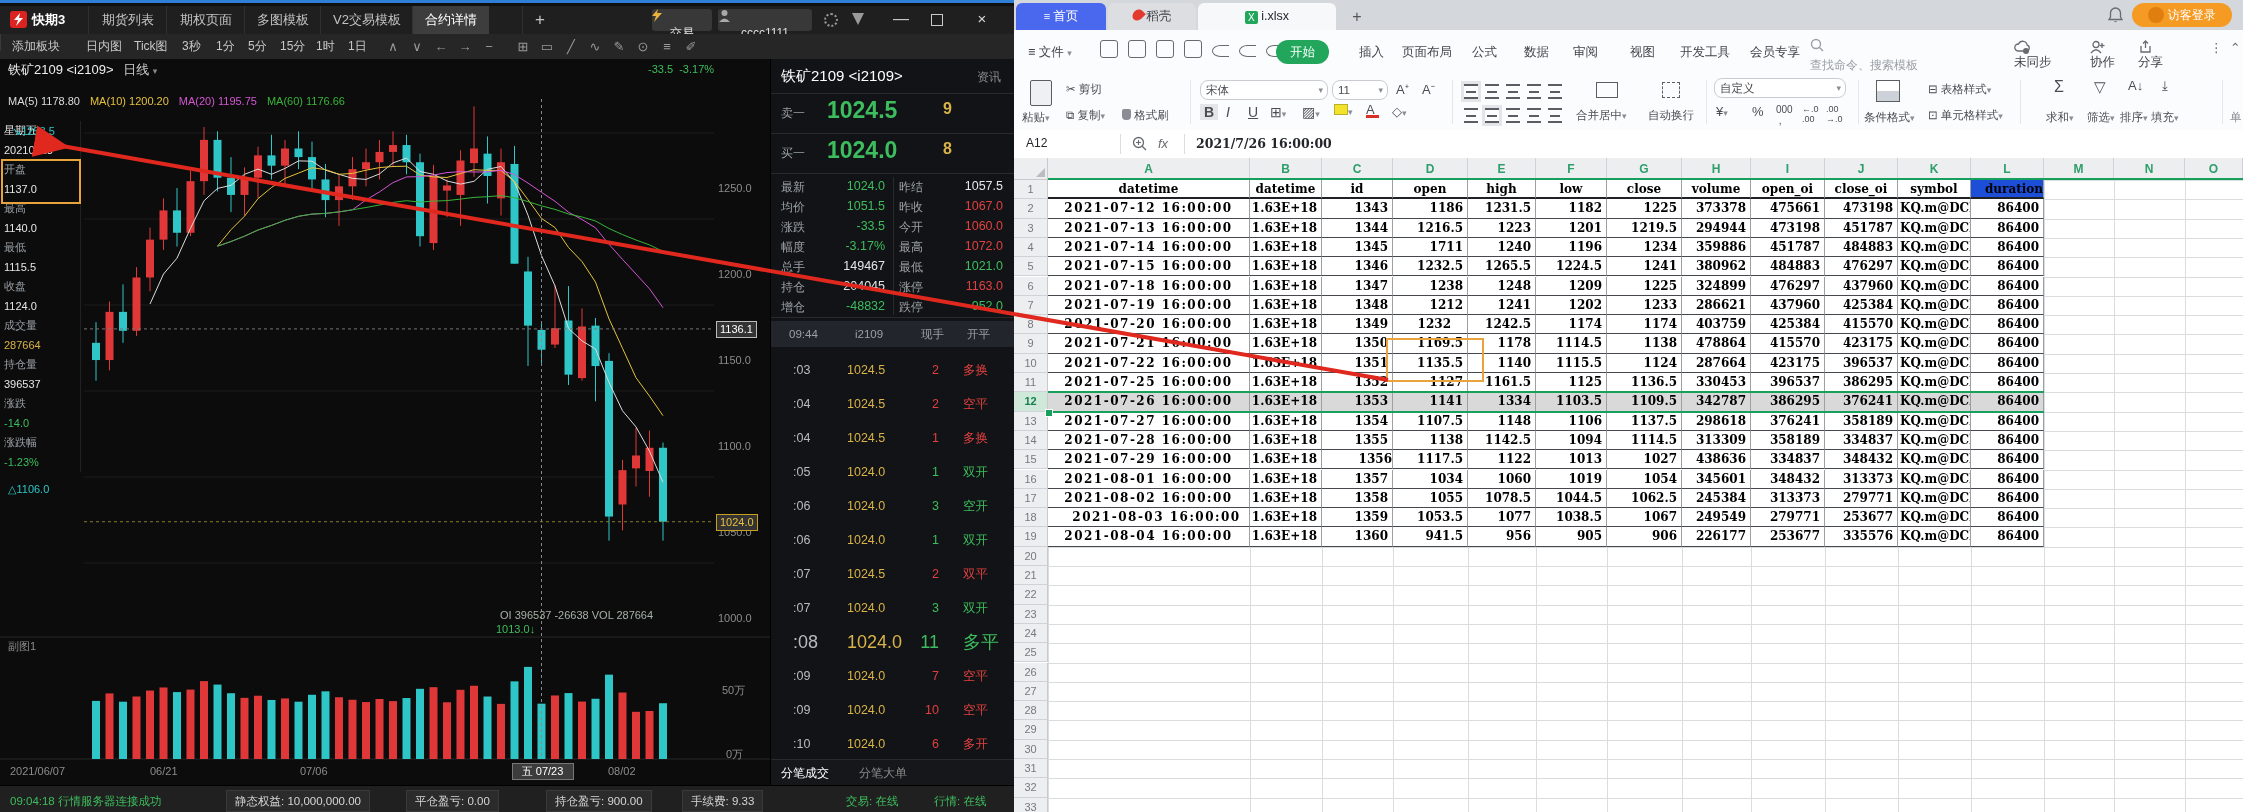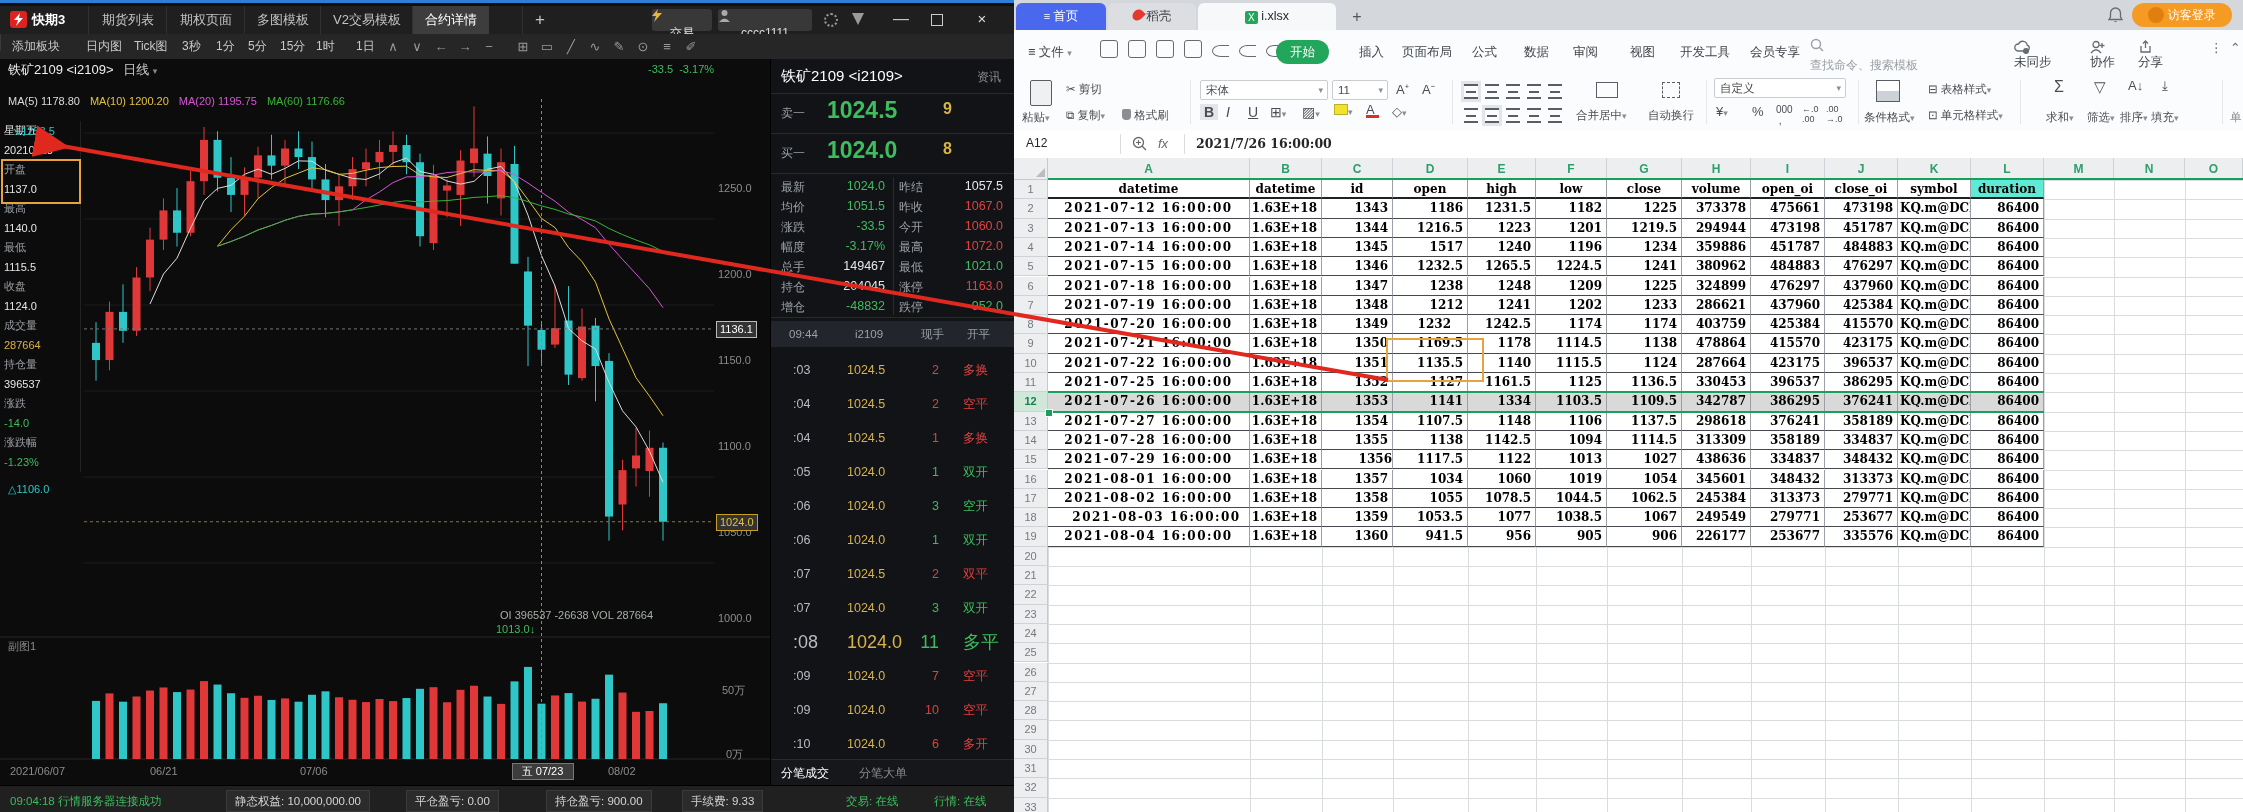--- a/index.html
+++ b/index.html
@@ -24,21 +24,21 @@
   #tw-status{position:absolute;left:0;top:782px;width:1014px;height:30px;background:#202020;border-top:1px solid #000;font-size:11.5px;line-height:30px;}
   
   #wps{position:absolute;left:1014px;top:0;width:1229px;height:812px;background:#fff;}
   #wps-tabbar{position:absolute;left:0;top:0;width:1229px;height:30px;background:#d4d7db;}
   .wtab{position:absolute;top:3px;height:27px;line-height:27px;font-size:12.5px;border-radius:6px 6px 0 0;text-align:center;color:#3a3d42;}
   #wps-menu{position:absolute;left:0;top:30px;width:1229px;height:44px;background:#fbfcfd;border-bottom:1px solid #e8eaec;font-size:12.5px;color:#41454b;}
   .menu-tab{position:absolute;top:10px;height:24px;line-height:24px;}
   #wps-ribbon{position:absolute;left:0;top:74px;width:1229px;height:56px;background:#fbfcfd;border-bottom:1px solid #e0e2e5;font-size:11.5px;color:#4a4d52;}
   .rb-div{position:absolute;top:6px;height:44px;width:1px;background:#e4e6e9;}
   .rb-lbl{position:absolute;white-space:nowrap;}
-  .rb-box{position:absolute;border:1px solid #c9ccd1;background:#fff;border-radius:2px;line-height:18px;padding-left:5px;box-sizing:border-box;}
+  .rb-box{position:absolute;border:1px solid #c9ccd1;background:#fff;border-radius:8px;line-height:18px;padding-left:5px;box-sizing:border-box;}
   .caret{color:#8a8e94;font-size:9px;}
   #wps-fbar{position:absolute;left:0;top:130px;width:1229px;height:28px;background:#fff;border-bottom:1px solid #d9dce0;}
   #sheet{position:absolute;left:0;top:158px;width:1229px;height:654px;background:#fff;overflow:hidden;}
   .cell{position:absolute;font-family:"DejaVu Serif","Liberation Serif",serif;font-weight:bold;font-size:12px;color:#000;line-height:19.3px;white-space:nowrap;overflow:hidden;box-sizing:border-box;}
   .colhead{position:absolute;top:0;height:22px;line-height:22px;text-align:center;color:#2e9e6b;font-size:12px;font-weight:bold;border-right:1px solid #cfd2d6;box-sizing:border-box;background:#eceef0;}
   .rownum{position:absolute;left:0;width:34px;text-align:center;color:#75797e;font-size:11px;border-bottom:1px solid #cfd2d6;border-right:1px solid #c6c9cd;box-sizing:border-box;background:#eceef0;line-height:19.3px;}
   .gridv{position:absolute;width:1px;background:#dadde0;}
   .gridh{position:absolute;height:1px;background:#dadde0;}
   svg{display:block;}
 </style>
@@ -83,21 +83,21 @@
 
     <div id="tw-toolbar">
         <div class="tb-item" style="left: 12px;">添加板块</div>
         <div class="tb-item" style="left: 86px;">日内图</div>
         <div class="tb-item" style="left: 134px;">Tick图</div>
         <div class="tb-item" style="left: 182px;">3秒</div>
         <div class="tb-item" style="left: 216px;">1分</div>
         <div class="tb-item" style="left: 248px;">5分</div>
         <div class="tb-item" style="left: 280px;">15分</div>
         <div class="tb-item" style="left: 316px;">1时</div>
-        <div class="tb-item" style="left: 356px; text-align: center;">1日</div>
+        <div class="tb-item" style="left: 348px; text-align: center;">1日</div>
         <div class="tb-ico" style="left: 382px;">∧</div>
         <div class="tb-ico" style="left: 406px;">∨</div>
         <div class="tb-ico" style="left: 430px;">←</div>
         <div class="tb-ico" style="left: 454px;">→</div>
         <div class="tb-ico" style="left: 478px;">−</div>
         <div style="left: 502px; width: 1px; height: 17px; top: 4px; background: rgb(58, 58, 58);"></div>
         <div class="tb-ico" style="left: 512px;">⊞</div>
         <div class="tb-ico" style="left: 536px;">▭</div>
         <div class="tb-ico" style="left: 560px;">╱</div>
         <div class="tb-ico" style="left: 584px;">∿</div>
@@ -687,21 +687,21 @@
         <div class="cell" style="left: 236px; top: 22px; width: 72px; height: 19.3px; text-align: center; border-bottom: 2px solid rgb(32, 33, 36); border-right: 1px solid rgb(154, 160, 166); background: rgb(255, 255, 255);">datetime</div>
         <div class="cell" style="left: 308px; top: 22px; width: 71px; height: 19.3px; text-align: center; border-bottom: 2px solid rgb(32, 33, 36); border-right: 1px solid rgb(154, 160, 166); background: rgb(255, 255, 255);">id</div>
         <div class="cell" style="left: 379px; top: 22px; width: 75px; height: 19.3px; text-align: center; border-bottom: 2px solid rgb(32, 33, 36); border-right: 1px solid rgb(154, 160, 166); background: rgb(255, 255, 255);">open</div>
         <div class="cell" style="left: 454px; top: 22px; width: 68px; height: 19.3px; text-align: center; border-bottom: 2px solid rgb(32, 33, 36); border-right: 1px solid rgb(154, 160, 166); background: rgb(255, 255, 255);">high</div>
         <div class="cell" style="left: 522px; top: 22px; width: 71px; height: 19.3px; text-align: center; border-bottom: 2px solid rgb(32, 33, 36); border-right: 1px solid rgb(154, 160, 166); background: rgb(255, 255, 255);">low</div>
         <div class="cell" style="left: 593px; top: 22px; width: 75px; height: 19.3px; text-align: center; border-bottom: 2px solid rgb(32, 33, 36); border-right: 1px solid rgb(154, 160, 166); background: rgb(255, 255, 255);">close</div>
         <div class="cell" style="left: 668px; top: 22px; width: 69px; height: 19.3px; text-align: center; border-bottom: 2px solid rgb(32, 33, 36); border-right: 1px solid rgb(154, 160, 166); background: rgb(255, 255, 255);">volume</div>
         <div class="cell" style="left: 737px; top: 22px; width: 74px; height: 19.3px; text-align: center; border-bottom: 2px solid rgb(32, 33, 36); border-right: 1px solid rgb(154, 160, 166); background: rgb(255, 255, 255);">open_oi</div>
         <div class="cell" style="left: 811px; top: 22px; width: 73px; height: 19.3px; text-align: center; border-bottom: 2px solid rgb(32, 33, 36); border-right: 1px solid rgb(154, 160, 166); background: rgb(255, 255, 255);">close_oi</div>
         <div class="cell" style="left: 884px; top: 22px; width: 73px; height: 19.3px; text-align: center; border-bottom: 2px solid rgb(32, 33, 36); border-right: 1px solid rgb(154, 160, 166); background: rgb(255, 255, 255);">symbol</div>
-        <div class="cell" style="left: 957px; top: 22px; width: 73px; height: 19.3px; text-align: center; border-bottom: 2px solid rgb(32, 33, 36); border-right: 1px solid rgb(154, 160, 166); background: #5eead4;">duration</div>
+        <div class="cell" style="left: 957px; top: 22px; width: 73px; height: 19.3px; text-align: right; border-bottom: 2px solid rgb(32, 33, 36); border-right: 1px solid rgb(154, 160, 166); background: #1d4ed8;">duration</div>
         <div class="cell" style="left: 34px; top: 41.3px; width: 202px; height: 19.3px; text-align: center; letter-spacing: 1.5px; border-bottom: 1px solid rgb(69, 73, 78); border-right: 1px solid rgb(154, 160, 166); background: rgb(255, 255, 255);">2021-07-12 16:00:00</div>
         <div class="cell" style="left: 236px; top: 41.3px; width: 72px; height: 19.3px; text-align: right; padding-right: 4px; border-bottom: 1px solid rgb(69, 73, 78); border-right: 1px solid rgb(154, 160, 166); background: rgb(255, 255, 255);">1.63E+18</div>
         <div class="cell" style="left: 308px; top: 41.3px; width: 71px; height: 19.3px; text-align: right; padding-right: 4px; border-bottom: 1px solid rgb(69, 73, 78); border-right: 1px solid rgb(154, 160, 166); background: rgb(255, 255, 255);">1343</div>
         <div class="cell" style="left: 379px; top: 41.3px; width: 75px; height: 19.3px; text-align: right; padding-right: 4px; border-bottom: 1px solid rgb(69, 73, 78); border-right: 1px solid rgb(154, 160, 166); background: rgb(255, 255, 255);">1186</div>
         <div class="cell" style="left: 454px; top: 41.3px; width: 68px; height: 19.3px; text-align: right; padding-right: 4px; border-bottom: 1px solid rgb(69, 73, 78); border-right: 1px solid rgb(154, 160, 166); background: rgb(255, 255, 255);">1231.5</div>
         <div class="cell" style="left: 522px; top: 41.3px; width: 71px; height: 19.3px; text-align: right; padding-right: 4px; border-bottom: 1px solid rgb(69, 73, 78); border-right: 1px solid rgb(154, 160, 166); background: rgb(255, 255, 255);">1182</div>
         <div class="cell" style="left: 593px; top: 41.3px; width: 75px; height: 19.3px; text-align: right; padding-right: 4px; border-bottom: 1px solid rgb(69, 73, 78); border-right: 1px solid rgb(154, 160, 166); background: rgb(255, 255, 255);">1225</div>
         <div class="cell" style="left: 668px; top: 41.3px; width: 69px; height: 19.3px; text-align: right; padding-right: 4px; border-bottom: 1px solid rgb(69, 73, 78); border-right: 1px solid rgb(154, 160, 166); background: rgb(255, 255, 255);">373378</div>
         <div class="cell" style="left: 737px; top: 41.3px; width: 74px; height: 19.3px; text-align: right; padding-right: 4px; border-bottom: 1px solid rgb(69, 73, 78); border-right: 1px solid rgb(154, 160, 166); background: rgb(255, 255, 255);">475661</div>
         <div class="cell" style="left: 811px; top: 41.3px; width: 73px; height: 19.3px; text-align: right; padding-right: 4px; border-bottom: 1px solid rgb(69, 73, 78); border-right: 1px solid rgb(154, 160, 166); background: rgb(255, 255, 255);">473198</div>
@@ -715,21 +715,21 @@
         <div class="cell" style="left: 522px; top: 60.6px; width: 71px; height: 19.3px; text-align: right; padding-right: 4px; border-bottom: 1px solid rgb(69, 73, 78); border-right: 1px solid rgb(154, 160, 166); background: rgb(255, 255, 255);">1201</div>
         <div class="cell" style="left: 593px; top: 60.6px; width: 75px; height: 19.3px; text-align: right; padding-right: 4px; border-bottom: 1px solid rgb(69, 73, 78); border-right: 1px solid rgb(154, 160, 166); background: rgb(255, 255, 255);">1219.5</div>
         <div class="cell" style="left: 668px; top: 60.6px; width: 69px; height: 19.3px; text-align: right; padding-right: 4px; border-bottom: 1px solid rgb(69, 73, 78); border-right: 1px solid rgb(154, 160, 166); background: rgb(255, 255, 255);">294944</div>
         <div class="cell" style="left: 737px; top: 60.6px; width: 74px; height: 19.3px; text-align: right; padding-right: 4px; border-bottom: 1px solid rgb(69, 73, 78); border-right: 1px solid rgb(154, 160, 166); background: rgb(255, 255, 255);">473198</div>
         <div class="cell" style="left: 811px; top: 60.6px; width: 73px; height: 19.3px; text-align: right; padding-right: 4px; border-bottom: 1px solid rgb(69, 73, 78); border-right: 1px solid rgb(154, 160, 166); background: rgb(255, 255, 255);">451787</div>
         <div class="cell" style="left: 884px; top: 60.6px; width: 73px; height: 19.3px; text-align: left; padding-left: 2px; border-bottom: 1px solid rgb(69, 73, 78); border-right: 1px solid rgb(154, 160, 166); background: rgb(255, 255, 255);">KQ.m@DCE.</div>
         <div class="cell" style="left: 957px; top: 60.6px; width: 73px; height: 19.3px; text-align: right; padding-right: 4px; border-bottom: 1px solid rgb(69, 73, 78); border-right: 1px solid rgb(154, 160, 166); background: rgb(255, 255, 255);">86400</div>
         <div class="cell" style="left: 34px; top: 79.9px; width: 202px; height: 19.3px; text-align: center; letter-spacing: 1.5px; border-bottom: 1px solid rgb(69, 73, 78); border-right: 1px solid rgb(154, 160, 166); background: rgb(255, 255, 255);">2021-07-14 16:00:00</div>
         <div class="cell" style="left: 236px; top: 79.9px; width: 72px; height: 19.3px; text-align: right; padding-right: 4px; border-bottom: 1px solid rgb(69, 73, 78); border-right: 1px solid rgb(154, 160, 166); background: rgb(255, 255, 255);">1.63E+18</div>
         <div class="cell" style="left: 308px; top: 79.9px; width: 71px; height: 19.3px; text-align: right; padding-right: 4px; border-bottom: 1px solid rgb(69, 73, 78); border-right: 1px solid rgb(154, 160, 166); background: rgb(255, 255, 255);">1345</div>
-        <div class="cell" style="left: 379px; top: 79.9px; width: 75px; height: 19.3px; text-align: right; padding-right: 4px; border-bottom: 1px solid rgb(69, 73, 78); border-right: 1px solid rgb(154, 160, 166); background: rgb(255, 255, 255);">1517</div>
+        <div class="cell" style="left: 379px; top: 79.9px; width: 75px; height: 19.3px; text-align: right; padding-right: 4px; border-bottom: 1px solid rgb(69, 73, 78); border-right: 1px solid rgb(154, 160, 166); background: rgb(255, 255, 255);">1711</div>
         <div class="cell" style="left: 454px; top: 79.9px; width: 68px; height: 19.3px; text-align: right; padding-right: 4px; border-bottom: 1px solid rgb(69, 73, 78); border-right: 1px solid rgb(154, 160, 166); background: rgb(255, 255, 255);">1240</div>
         <div class="cell" style="left: 522px; top: 79.9px; width: 71px; height: 19.3px; text-align: right; padding-right: 4px; border-bottom: 1px solid rgb(69, 73, 78); border-right: 1px solid rgb(154, 160, 166); background: rgb(255, 255, 255);">1196</div>
         <div class="cell" style="left: 593px; top: 79.9px; width: 75px; height: 19.3px; text-align: right; padding-right: 4px; border-bottom: 1px solid rgb(69, 73, 78); border-right: 1px solid rgb(154, 160, 166); background: rgb(255, 255, 255);">1234</div>
         <div class="cell" style="left: 668px; top: 79.9px; width: 69px; height: 19.3px; text-align: right; padding-right: 4px; border-bottom: 1px solid rgb(69, 73, 78); border-right: 1px solid rgb(154, 160, 166); background: rgb(255, 255, 255);">359886</div>
         <div class="cell" style="left: 737px; top: 79.9px; width: 74px; height: 19.3px; text-align: right; padding-right: 4px; border-bottom: 1px solid rgb(69, 73, 78); border-right: 1px solid rgb(154, 160, 166); background: rgb(255, 255, 255);">451787</div>
         <div class="cell" style="left: 811px; top: 79.9px; width: 73px; height: 19.3px; text-align: right; padding-right: 4px; border-bottom: 1px solid rgb(69, 73, 78); border-right: 1px solid rgb(154, 160, 166); background: rgb(255, 255, 255);">484883</div>
         <div class="cell" style="left: 884px; top: 79.9px; width: 73px; height: 19.3px; text-align: left; padding-left: 2px; border-bottom: 1px solid rgb(69, 73, 78); border-right: 1px solid rgb(154, 160, 166); background: rgb(255, 255, 255);">KQ.m@DCE.</div>
         <div class="cell" style="left: 957px; top: 79.9px; width: 73px; height: 19.3px; text-align: right; padding-right: 4px; border-bottom: 1px solid rgb(69, 73, 78); border-right: 1px solid rgb(154, 160, 166); background: rgb(255, 255, 255);">86400</div>
         <div class="cell" style="left: 34px; top: 99.2px; width: 202px; height: 19.3px; text-align: center; letter-spacing: 1.5px; border-bottom: 1px solid rgb(69, 73, 78); border-right: 1px solid rgb(154, 160, 166); background: rgb(255, 255, 255);">2021-07-15 16:00:00</div>
         <div class="cell" style="left: 236px; top: 99.2px; width: 72px; height: 19.3px; text-align: right; padding-right: 4px; border-bottom: 1px solid rgb(69, 73, 78); border-right: 1px solid rgb(154, 160, 166); background: rgb(255, 255, 255);">1.63E+18</div>

